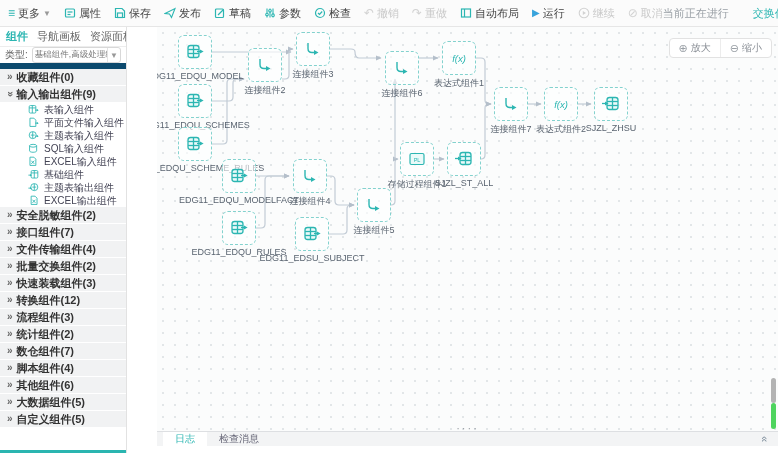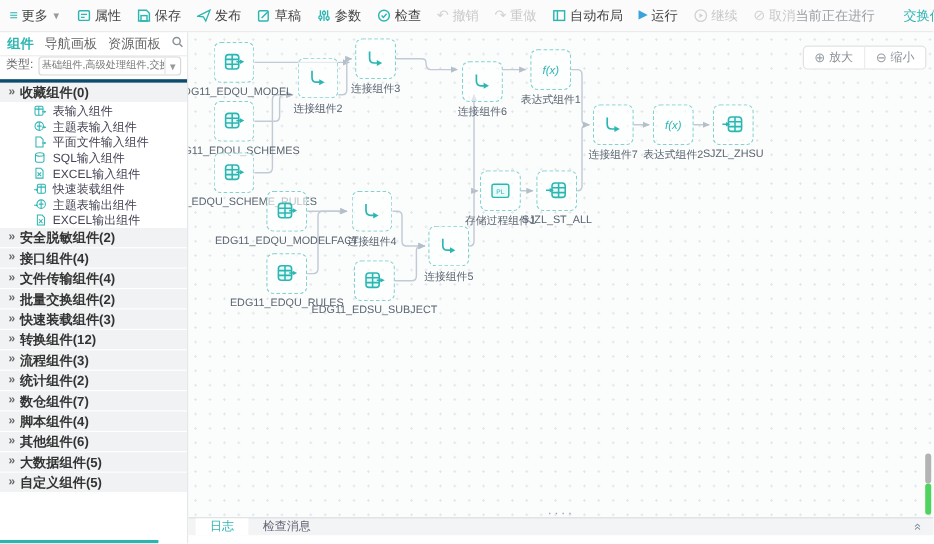--- a/index.html
+++ b/index.html
@@ -13,29 +13,29 @@
           cursor:pointer; white-space:nowrap; }
   .tbtn .glyph { color:#2cb6b2; font-size:12px; line-height:1; }
   .tbtn svg { display:block; }
   .tbtn.disabled { color:#c9c9c9; }
   .tbtn.disabled .glyph { color:#d2d2d2; }
   .caret { font-size:8px; color:#999; }
   .tstatus { margin-left:auto; font-size:11px; color:#9aa0a6; white-space:nowrap; }
   .tstatus .hl { color:#2cb6b2; cursor:pointer;margin-left:24px; }
 
   
-  .sidebar { position:absolute; left:0; top:27px; width:157px; height:426px; background:#fff;
+  .sidebar { position:absolute; left:0; top:27px; width:127px; height:426px; background:#fff;
              border-right:1px solid #e2e2e2; overflow:hidden; }
   .side-tabs { height:20px; display:flex; align-items:center; padding:0 6px; gap:9px;
                border-bottom:1px solid #ededed; }
   .stab { font-size:11px; color:#666; cursor:pointer; white-space:nowrap; }
   .stab.active { color:#2cb6b2; font-weight:bold; }
   .side-tabs .ticon { margin-left:auto; color:#8a9199; font-size:11px; cursor:pointer; }
-  .filter-row { height:22px; display:flex; padding:0 5px; gap:4px;
-                border-bottom:3px solid #0c4a6e; }
+  .filter-row { height:22px; display:flex; align-items:center; padding:0 5px; gap:4px;
+                border-bottom:6px solid #0c4a6e; }
   .filter-row .flabel { font-size:10px; color:#666; white-space:nowrap; }
   .fselect { flex:1; height:16px; border:1px solid #d8d8d8; border-radius:3px; background:#fff;
              display:flex; align-items:center; overflow:hidden; cursor:pointer; }
   .fselect .fval { flex:1; font-size:8.5px; color:#777; padding:0 2px; white-space:nowrap; overflow:hidden; }
   .fselect .fcaret { width:13px; border-left:1px solid #e3e3e3; color:#999; font-size:8px;
                      display:flex; align-items:center; justify-content:center; height:100%; }
   .sec { display:flex; align-items:center; height:17px; padding-left:7px; gap:4px;
          background:#f1f2f3; border-bottom:1px solid #fff; font-size:11px; font-weight:bold;
          color:#333; cursor:pointer; }
   .chev { color:#666; font-size:10px; font-weight:bold; line-height:1; }
@@ -186,47 +186,51 @@
     <div class="fselect">
       <span class="fval">基础组件,高级处理组件,交换组件</span>
       <span class="fcaret">▼</span>
     </div>
   </div>
 
   <div class="sec">
       <span class="chev">»</span>
       <span>收藏组件(0)</span>
     </div>
+  <div class="sec">
+      <span class="chev open">»</span>
+      <span>输入输出组件(9)</span>
+    </div>
 
   <div class="item">
     <svg width="11" height="11" viewBox="0 0 14 14" fill="none" stroke="#2cb6b2" stroke-width="1.1">
         <rect x="1.5" y="2" width="8.5" height="9.5" rx="1.5"></rect>
         <line x1="1.5" y1="5" x2="10" y2="5"></line>
         <line x1="5.5" y1="2" x2="5.5" y2="11.5"></line>
         <path d="M9,7.8 H12.6"></path>
         <polygon points="11.3,6.5 13.6,7.8 11.3,9.1" fill="#2cb6b2" stroke="none"></polygon>
       </svg>
     <span>表输入组件</span>
   </div>
   <div class="item">
     <svg width="11" height="11" viewBox="0 0 14 14" fill="none" stroke="#2cb6b2" stroke-width="1.1">
+        <path d="M2.5,1.5 H7.5 L10,4 V12 H2.5 Z"></path>
+        <path d="M9,7.8 H12.6"></path>
+        <polygon points="11.3,6.5 13.6,7.8 11.3,9.1" fill="#2cb6b2" stroke="none"></polygon>
+      </svg>
+    <span>平面文件输入组件</span>
+  </div>
+  <div class="item">
+    <svg width="11" height="11" viewBox="0 0 14 14" fill="none" stroke="#2cb6b2" stroke-width="1.1">
         <circle cx="6" cy="6.5" r="4.5"></circle>
         <path d="M3.5,6.5 H8.5 M6,2.5 V10.5"></path>
         <path d="M9,7.8 H12.6"></path>
         <polygon points="11.3,6.5 13.6,7.8 11.3,9.1" fill="#2cb6b2" stroke="none"></polygon>
       </svg>
     <span>主题表输入组件</span>
-  </div>
-  <div class="item">
-    <svg width="11" height="11" viewBox="0 0 14 14" fill="none" stroke="#2cb6b2" stroke-width="1.1">
-        <path d="M2.5,1.5 H7.5 L10,4 V12 H2.5 Z"></path>
-        <path d="M9,7.8 H12.6"></path>
-        <polygon points="11.3,6.5 13.6,7.8 11.3,9.1" fill="#2cb6b2" stroke="none"></polygon>
-      </svg>
-    <span>平面文件输入组件</span>
   </div>
   <div class="item">
     <svg width="11" height="11" viewBox="0 0 14 14" fill="none" stroke="#2cb6b2" stroke-width="1.1">
         <ellipse cx="6.5" cy="3.5" rx="4.5" ry="1.8"></ellipse>
         <path d="M2,3.5 V10 C2,11 4,11.8 6.5,11.8 C9,11.8 11,11 11,10 V3.5"></path>
       </svg>
     <span>SQL输入组件</span>
   </div>
   <div class="item">
     <svg width="11" height="11" viewBox="0 0 14 14" fill="none" stroke="#2cb6b2" stroke-width="1.1">
@@ -236,21 +240,21 @@
     <span>EXCEL输入组件</span>
   </div>
   <div class="item">
     <svg width="11" height="11" viewBox="0 0 14 14" fill="none" stroke="#2cb6b2" stroke-width="1.1">
         <rect x="4" y="2" width="8.5" height="9.5" rx="1.5"></rect>
         <line x1="4" y1="5" x2="12.5" y2="5"></line>
         <line x1="8" y1="2" x2="8" y2="11.5"></line>
         <path d="M0.5,7.8 H3.6"></path>
         <polygon points="2.6,6.5 4.9,7.8 2.6,9.1" fill="#2cb6b2" stroke="none"></polygon>
       </svg>
-    <span>快速装载组件</span>
+    <span>基础组件</span>
   </div>
   <div class="item">
     <svg width="11" height="11" viewBox="0 0 14 14" fill="none" stroke="#2cb6b2" stroke-width="1.1">
         <circle cx="8" cy="6.5" r="4.5"></circle>
         <path d="M5.5,6.5 H10.5 M8,2.5 V10.5"></path>
         <path d="M0.5,7.8 H3.6"></path>
         <polygon points="2.6,6.5 4.9,7.8 2.6,9.1" fill="#2cb6b2" stroke="none"></polygon>
       </svg>
     <span>主题表输出组件</span>
   </div>
@@ -261,21 +265,21 @@
       </svg>
     <span>EXCEL输出组件</span>
   </div>
 
   <div class="sec">
       <span class="chev">»</span>
       <span>安全脱敏组件(2)</span>
     </div>
   <div class="sec">
       <span class="chev">»</span>
-      <span>接口组件(4)</span>
+      <span>接口组件(7)</span>
     </div>
   <div class="sec">
       <span class="chev">»</span>
       <span>文件传输组件(4)</span>
     </div>
   <div class="sec">
       <span class="chev">»</span>
       <span>批量交换组件(2)</span>
     </div>
   <div class="sec">

